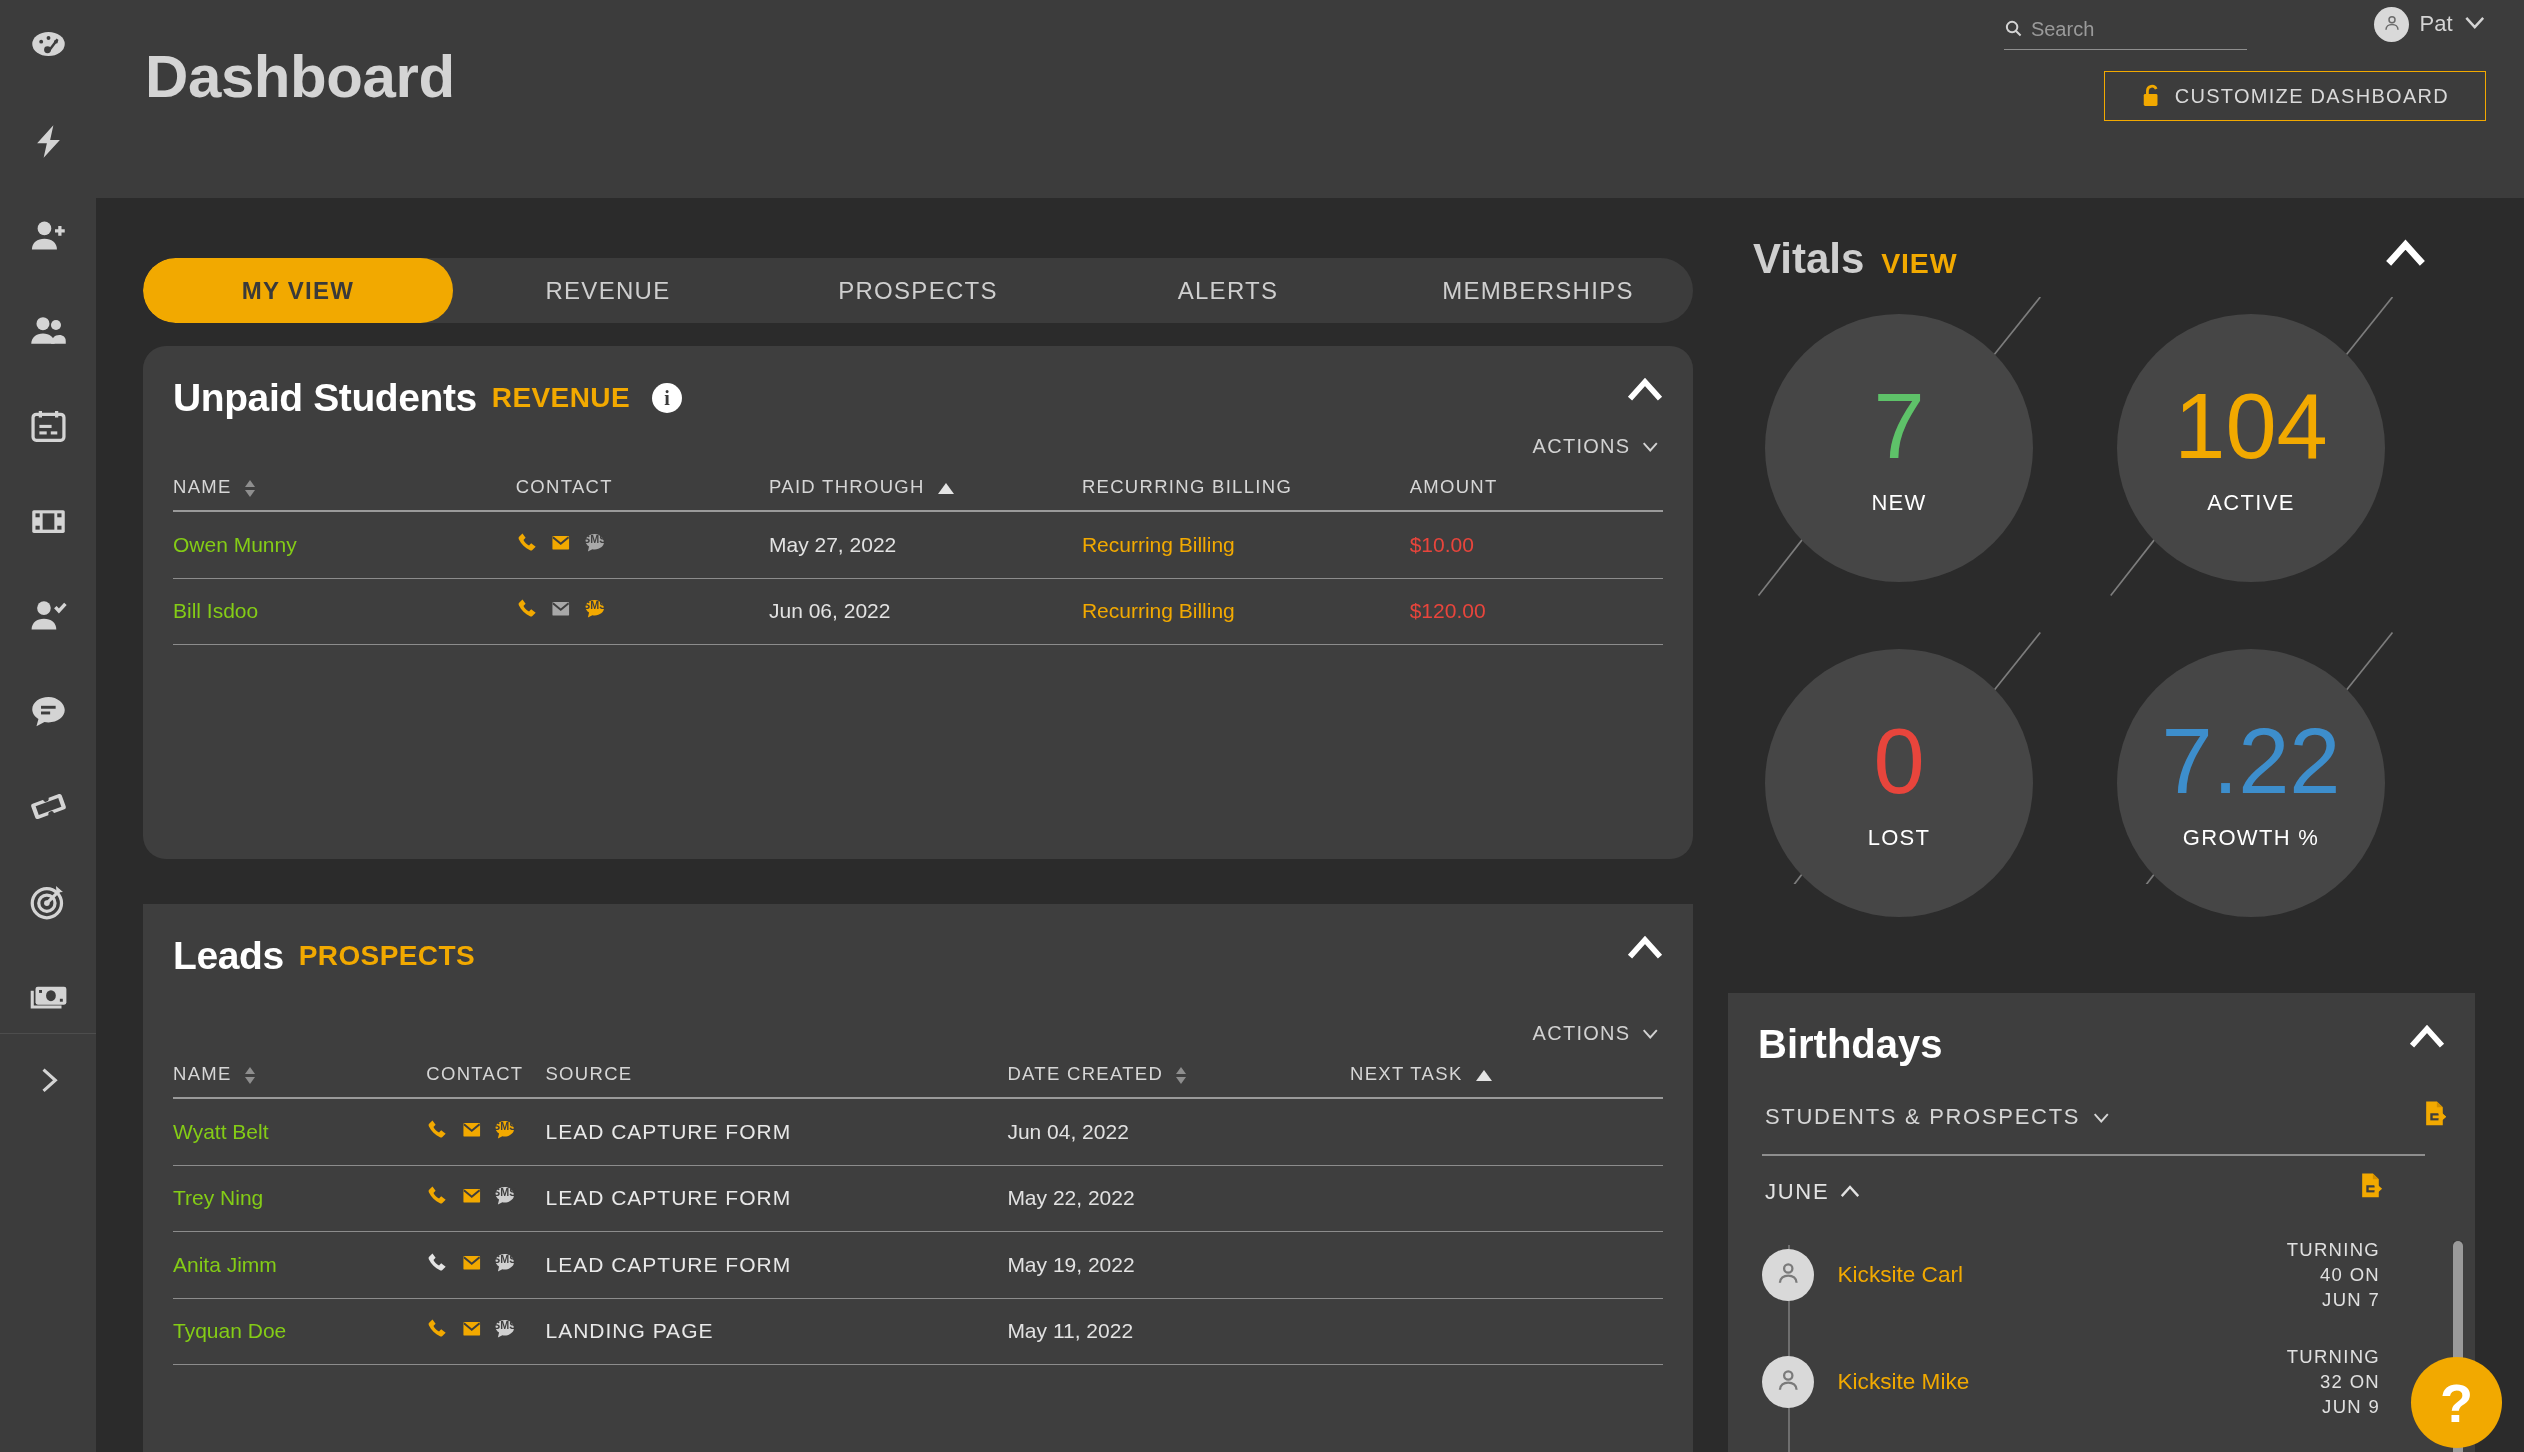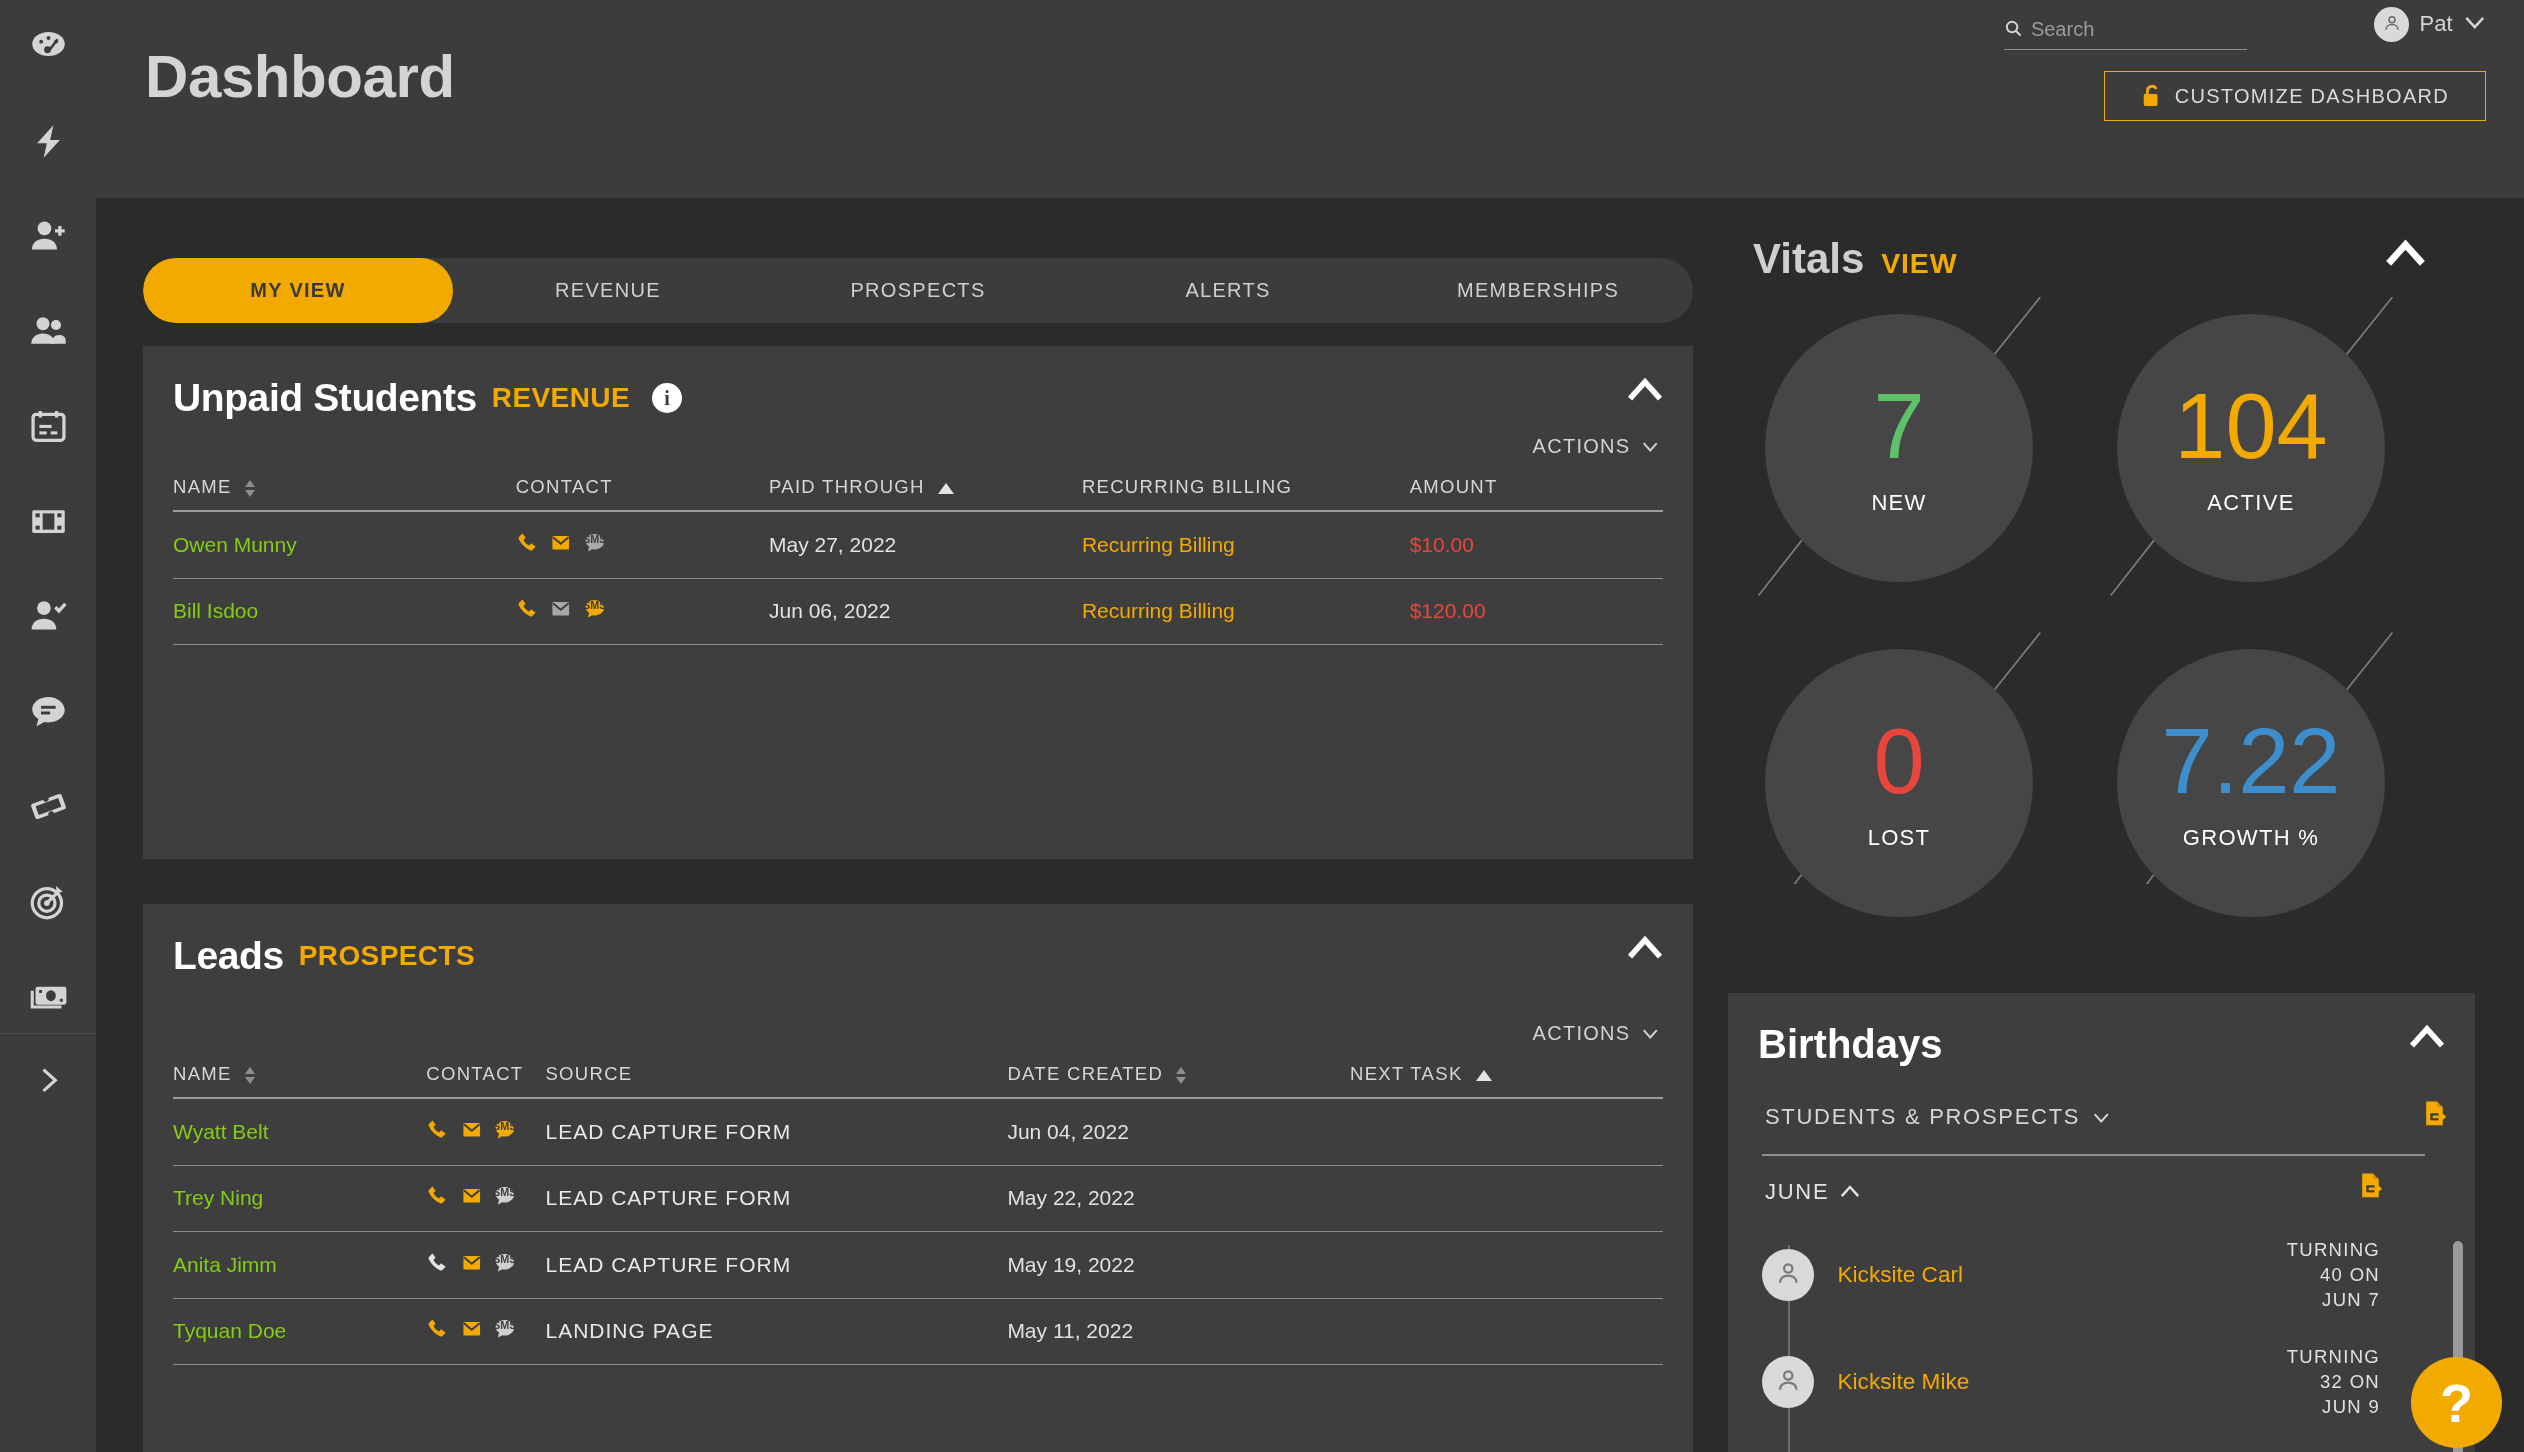--- a/index.html
+++ b/index.html
@@ -82,21 +82,21 @@
 
   
   #tabs {
     position: absolute; left: 47px; top: 60px;
     width: 1550px; height: 65px;
     background: #3c3c3c; border-radius: 33px;
     display: flex; align-items: stretch; overflow: hidden;
   }
   .tab {
     flex: 1 1 0; display: flex; align-items: center; justify-content: center;
-    color: #cfcfcf; font-size: 20px; letter-spacing: 1.3px; cursor: pointer;
+    color: #cfcfcf; font-size: 24px; letter-spacing: 1.3px; cursor: pointer;
   }
   .tab.active { background: #f2a900; color: #3a3a3a; border-radius: 33px; font-weight: 600; }
 
   
   .card { position: absolute; background: #3e3e3e; }
   #card-unpaid { left: 143px; top: 346px; width: 1550px; height: 513px; }
   #card-leads  { left: 143px; top: 904px; width: 1550px; height: 549px; }
   #card-vitals { left: 1728px; top: 235px; width: 747px; height: 755px; background: transparent; }
   #card-birthdays { left: 1728px; top: 993px; width: 747px; height: 460px; }
 
@@ -375,21 +375,21 @@
 <div id="main">
 
   <div id="tabs">
     <div class="tab active">MY VIEW</div>
     <div class="tab">REVENUE</div>
     <div class="tab">PROSPECTS</div>
     <div class="tab">ALERTS</div>
     <div class="tab">MEMBERSHIPS</div>
   </div>
 
-  <div class="card" id="card-unpaid" style="left:47px; top:148px;">
+  <div class="card" id="card-unpaid" style="left:47px; top:148px;border-radius:23px;">
     <div class="card-head">
       <span class="card-title">Unpaid Students</span>
       <span class="card-tag">REVENUE</span>
       <span class="info-badge">i</span>
       <span class="collapse-btn">
         <svg viewBox="0 0 24 16">
             <polyline points="3,13 12,3 21,13"></polyline>
           </svg>
       </span>
     </div>

